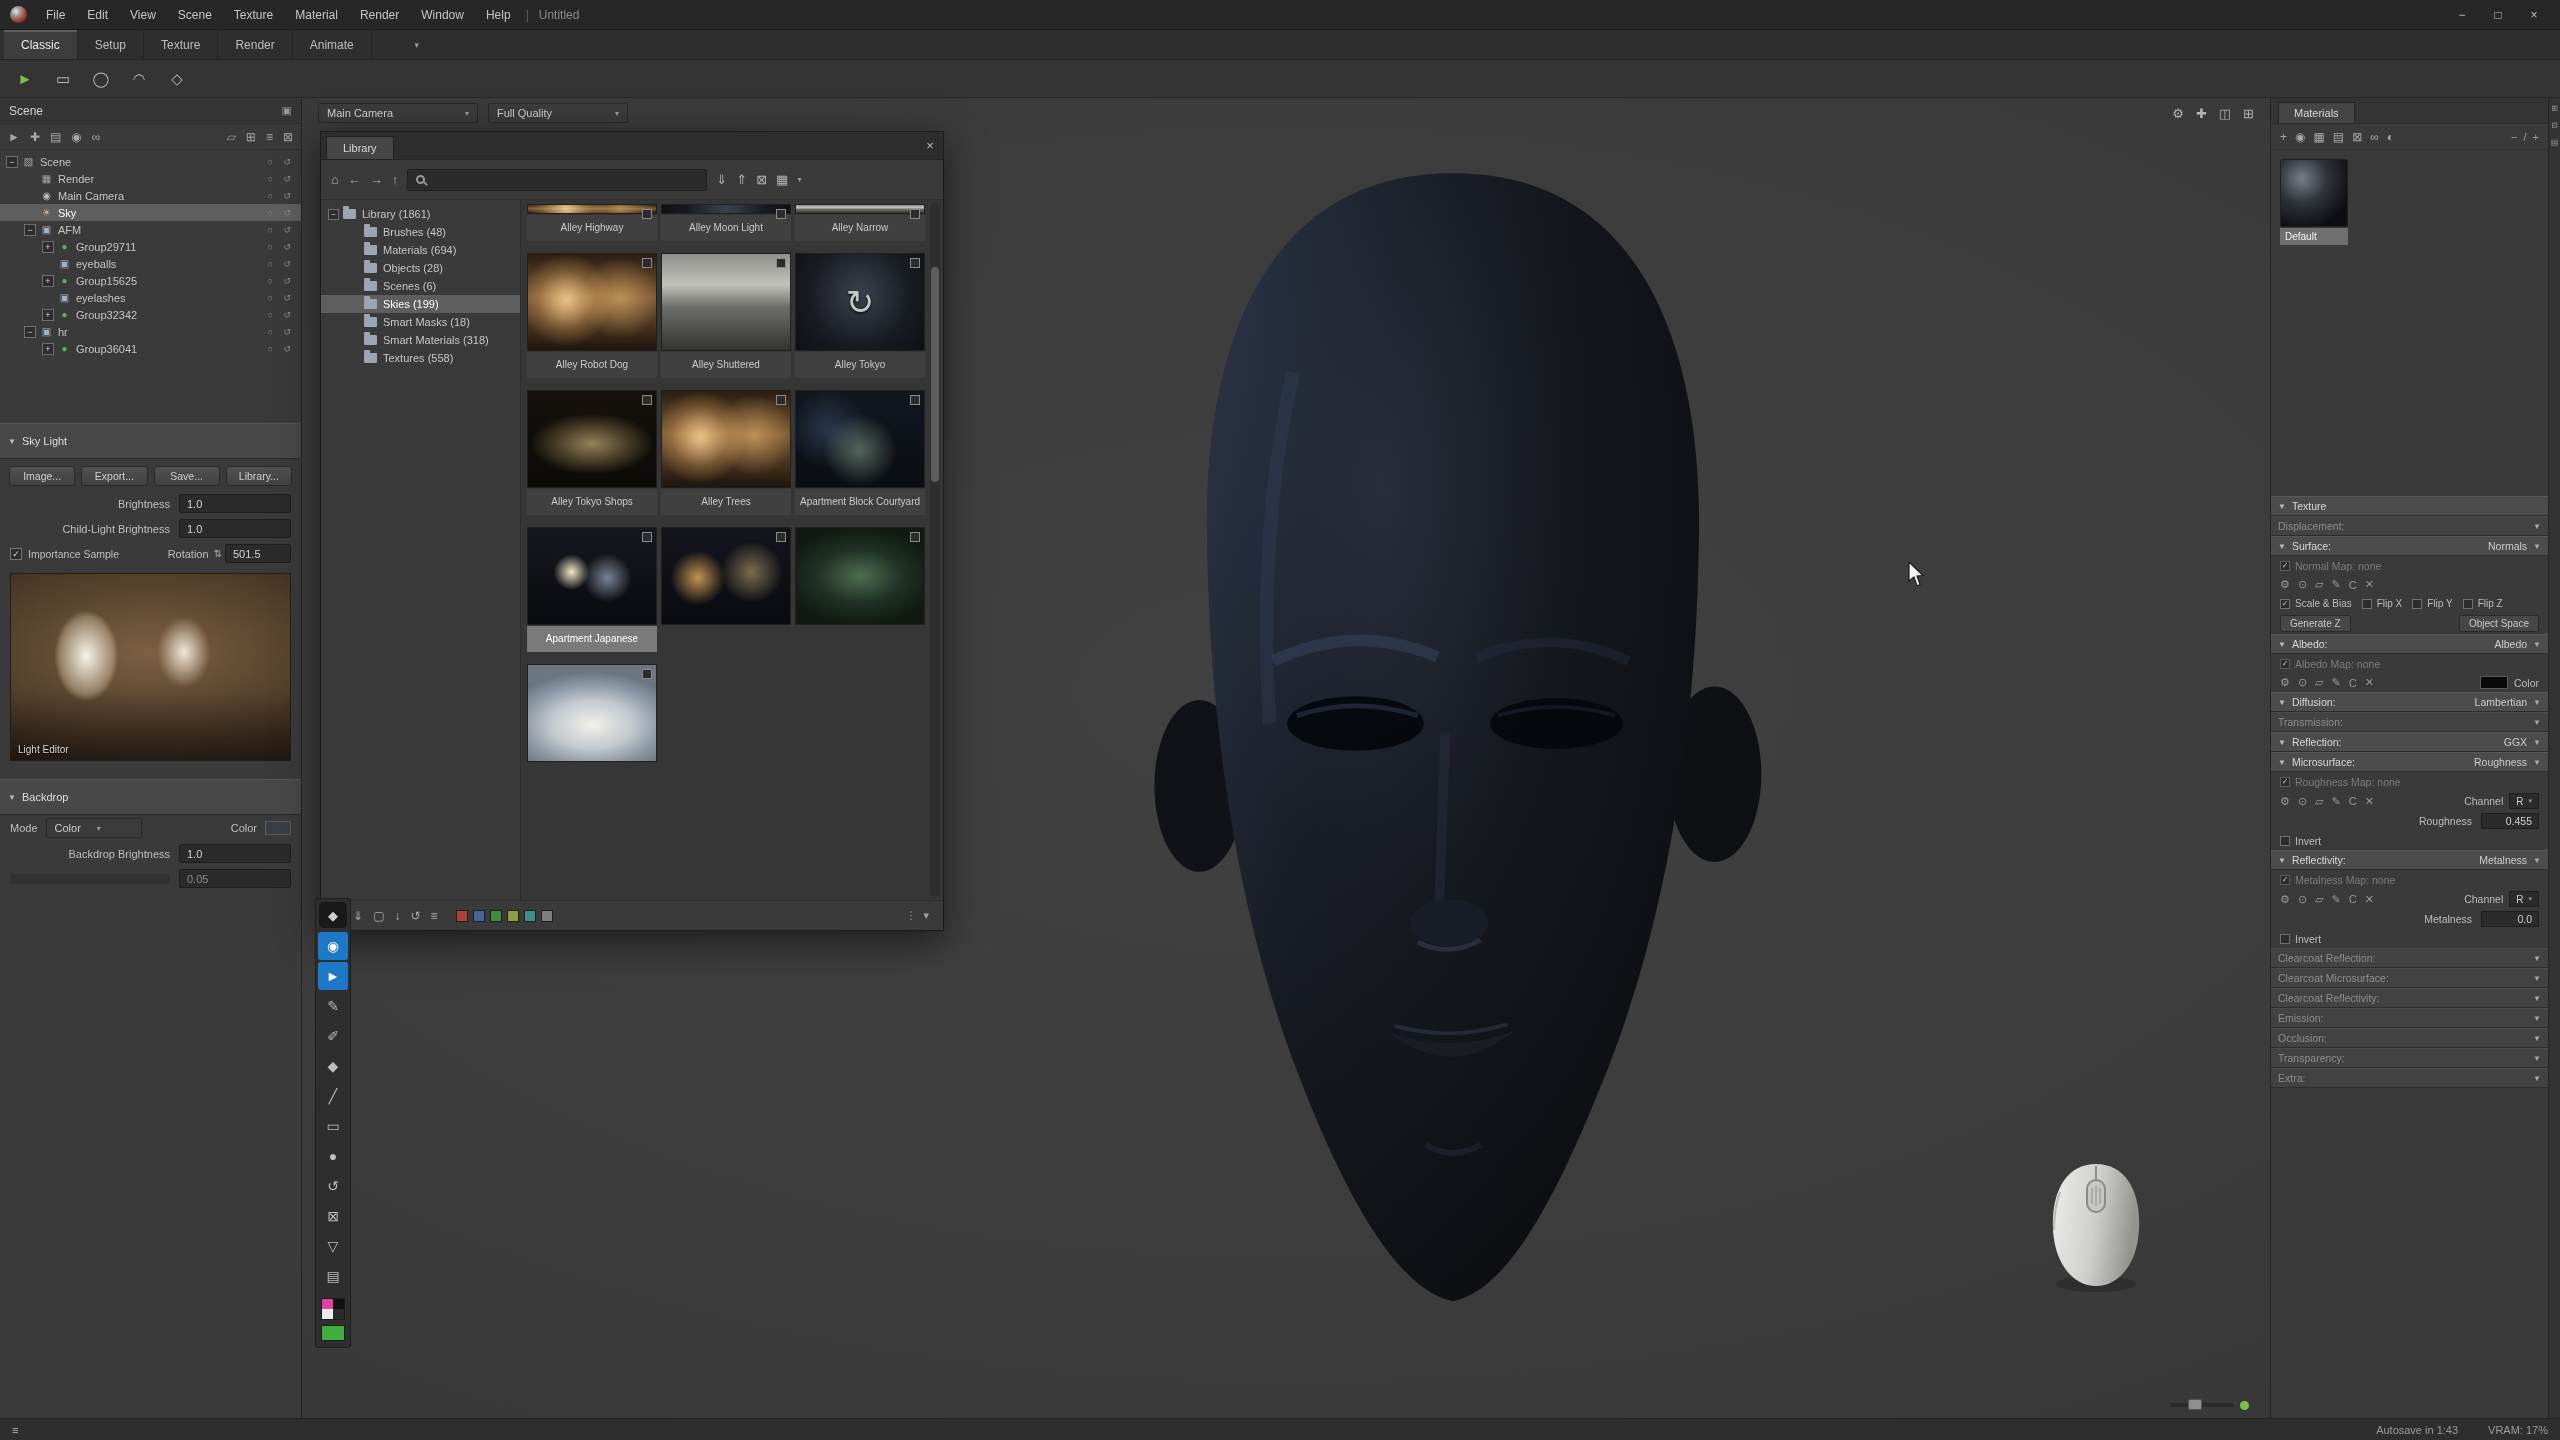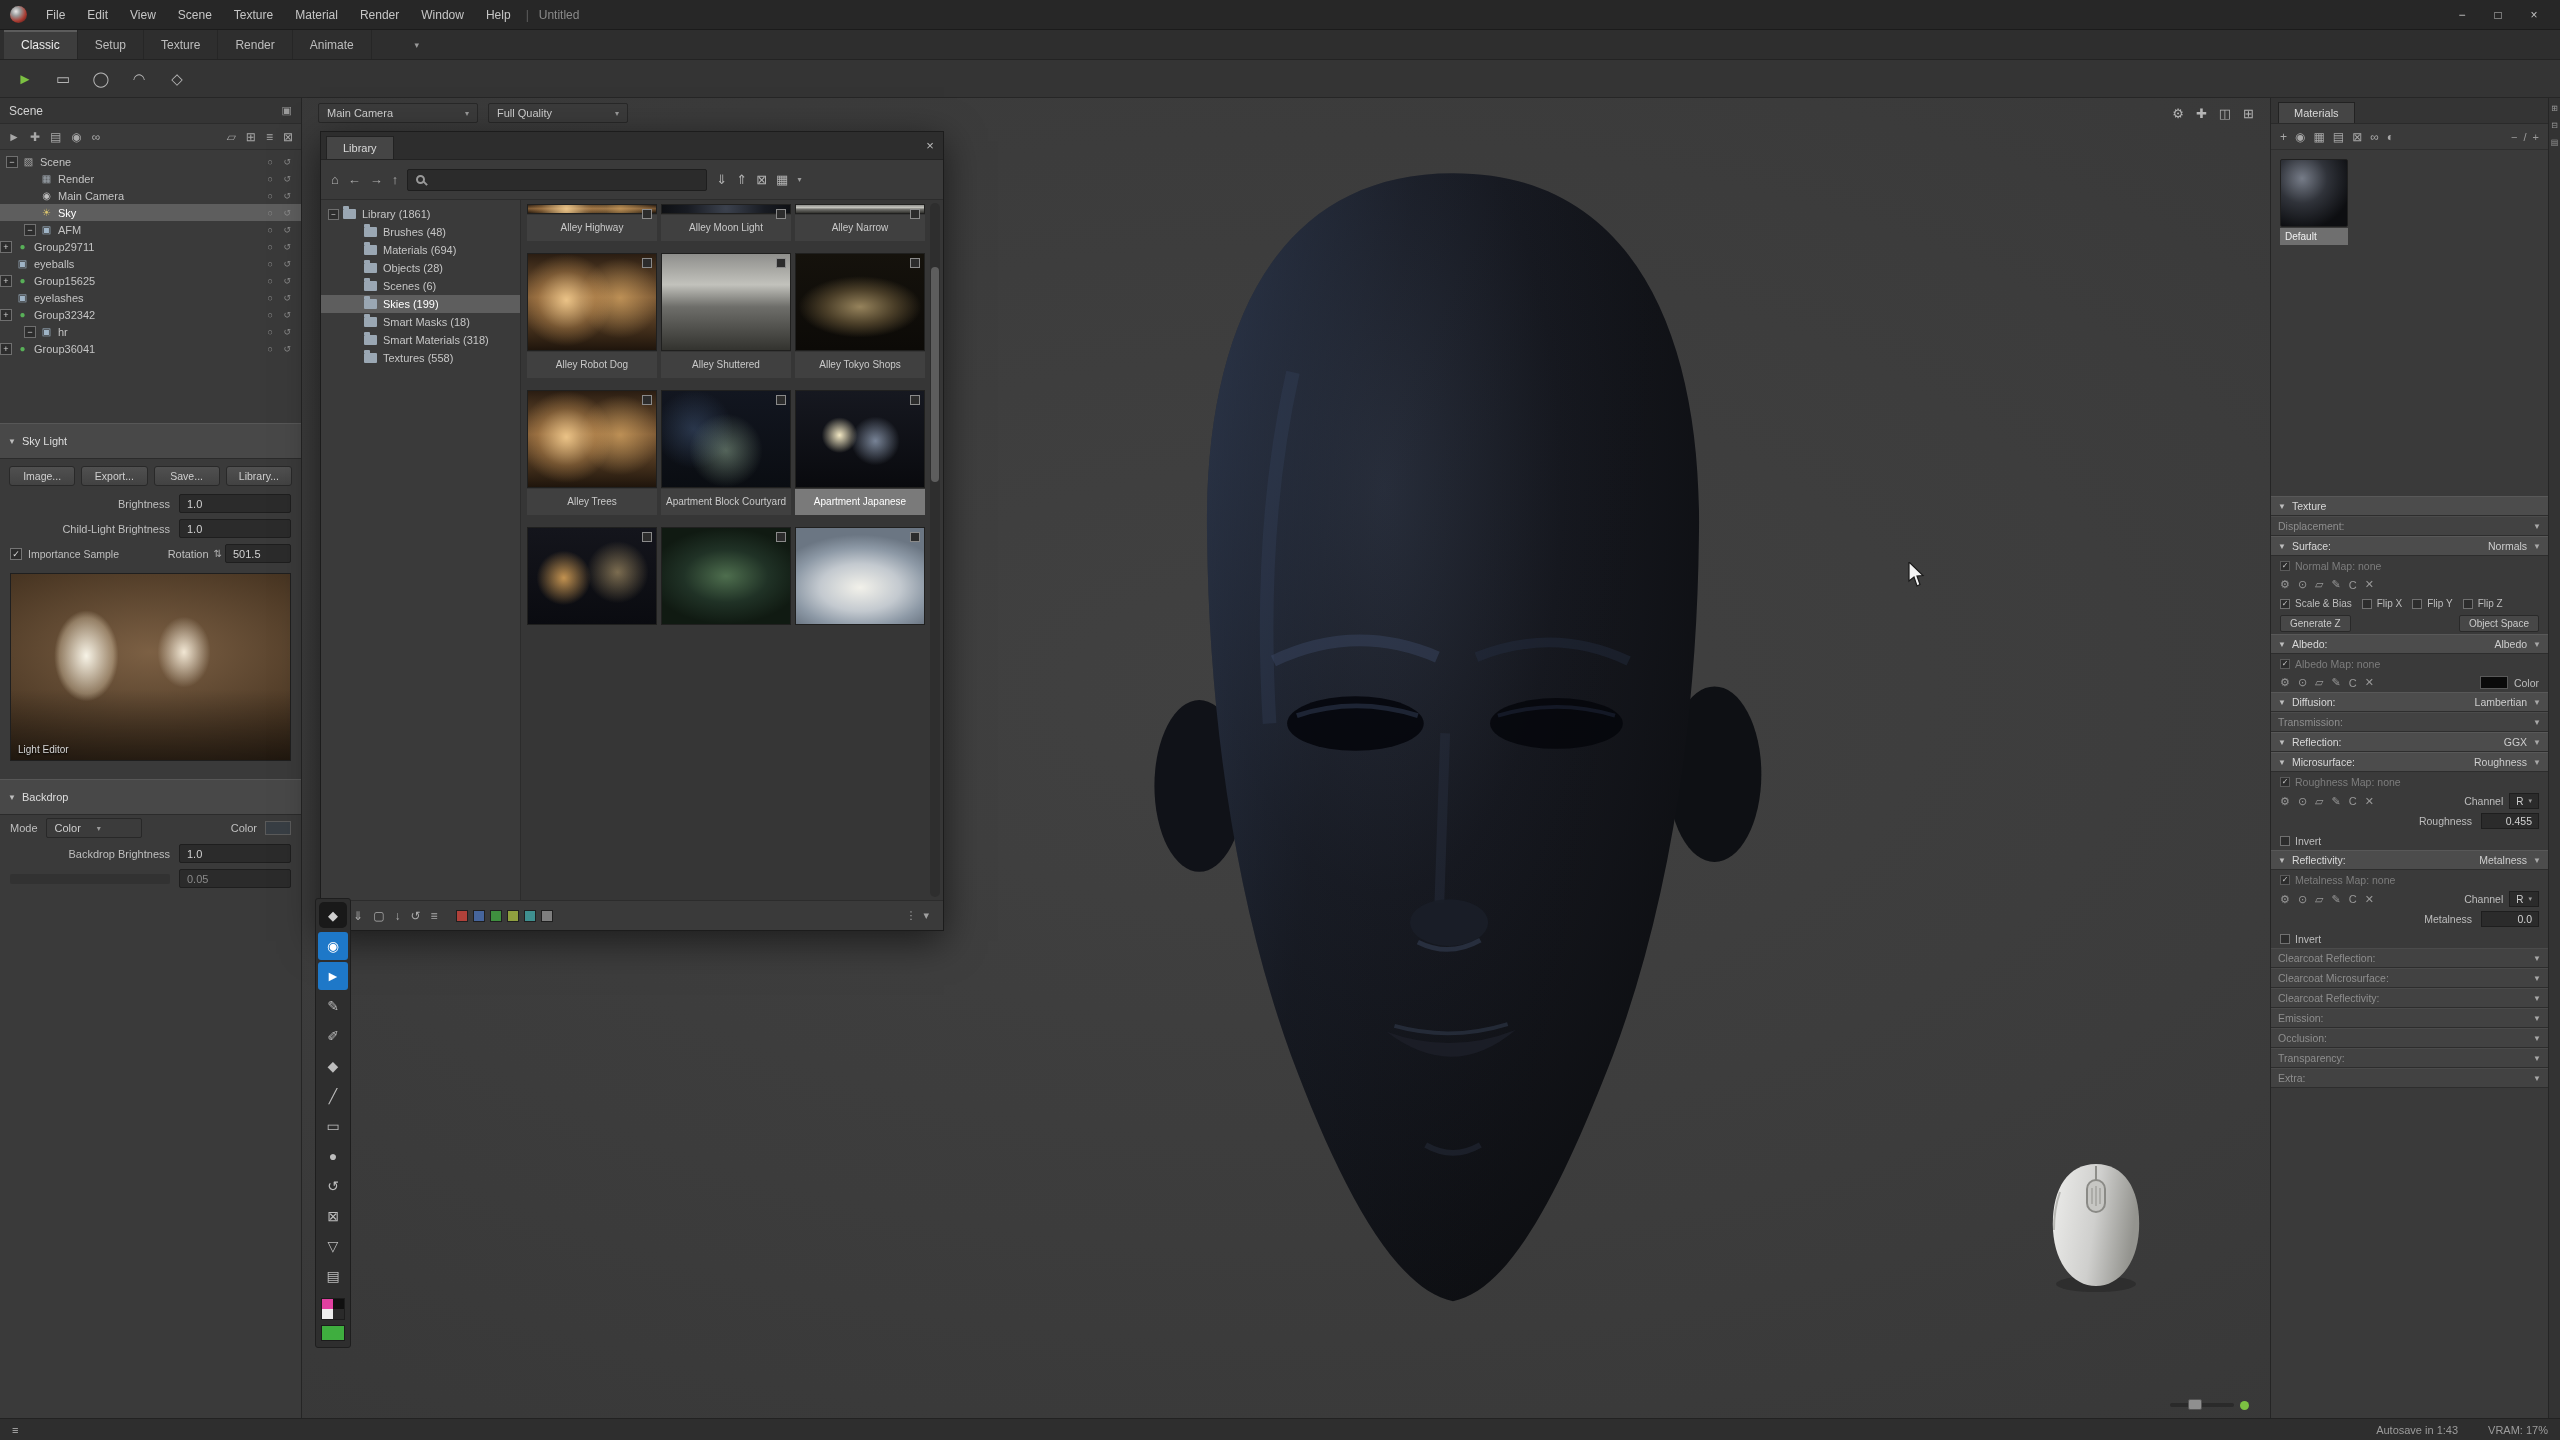--- a/index.html
+++ b/index.html
@@ -59,21 +59,21 @@
   border-bottom:1px solid #2c2c2c;font-size:12px;}
 .pt-icon{margin-left:auto;color:#9a9a9a;font-size:11px;}
 .scene-toolbar{height:26px;display:flex;align-items:center;gap:10px;padding:0 8px;border-bottom:1px solid #2e2e2e;
   color:#a8a8a8;font-size:12px;}
 .stico{display:flex;align-items:center;justify-content:center;}
 .tree{padding-top:3px;}
 .trow{height:17px;display:flex;align-items:center;font-size:11px;color:#c4c4c4;padding-right:6px;}
 .trow.selected{background:#5e5e5e;color:#fff;}
 .trow.depth-0{padding-left:6px;}
 .trow.depth-1{padding-left:24px;}
-.trow.depth-2{}
+.trow.depth-2{padding-left:42px;}
 .exp{width:12px;height:12px;margin-right:3px;flex:none;border:1px solid #6f6f6f;background:#2d2d2d;
   display:inline-flex;align-items:center;justify-content:center;font-size:9px;color:#cfcfcf;visibility:hidden;}
 .trow.exp-minus .exp{visibility:visible;}
 .trow.exp-minus .exp::before{content:"−";}
 .trow.exp-plus .exp{visibility:visible;}
 .trow.exp-plus .exp::before{content:"+";}
 .ticon{width:15px;margin-right:4px;font-size:10px;text-align:center;flex:none;}
 .ic-scene .ticon::before{content:"▧";color:#a8a8a8;}
 .ic-render .ticon::before{content:"▦";color:#a0a8b0;}
 .ic-camera .ticon::before{content:"◉";color:#bcbcbc;}
@@ -645,20 +645,27 @@
 
 
             <div class="thumb t-gray">
               <div class="thumb-img">
 
                 <span class="cb"></span>
               </div>
               <div class="thumb-label">Alley Shuttered</div>
             </div>
 
+            <div class="thumb t-night has-spinner">
+              <div class="thumb-img">
+                <span class="spin"></span>
+                <span class="cb"></span>
+              </div>
+              <div class="thumb-label">Alley Tokyo</div>
+            </div>
 
 
             <div class="thumb t-nightshop">
               <div class="thumb-img">
 
                 <span class="cb"></span>
               </div>
               <div class="thumb-label">Alley Tokyo Shops</div>
             </div>
 

